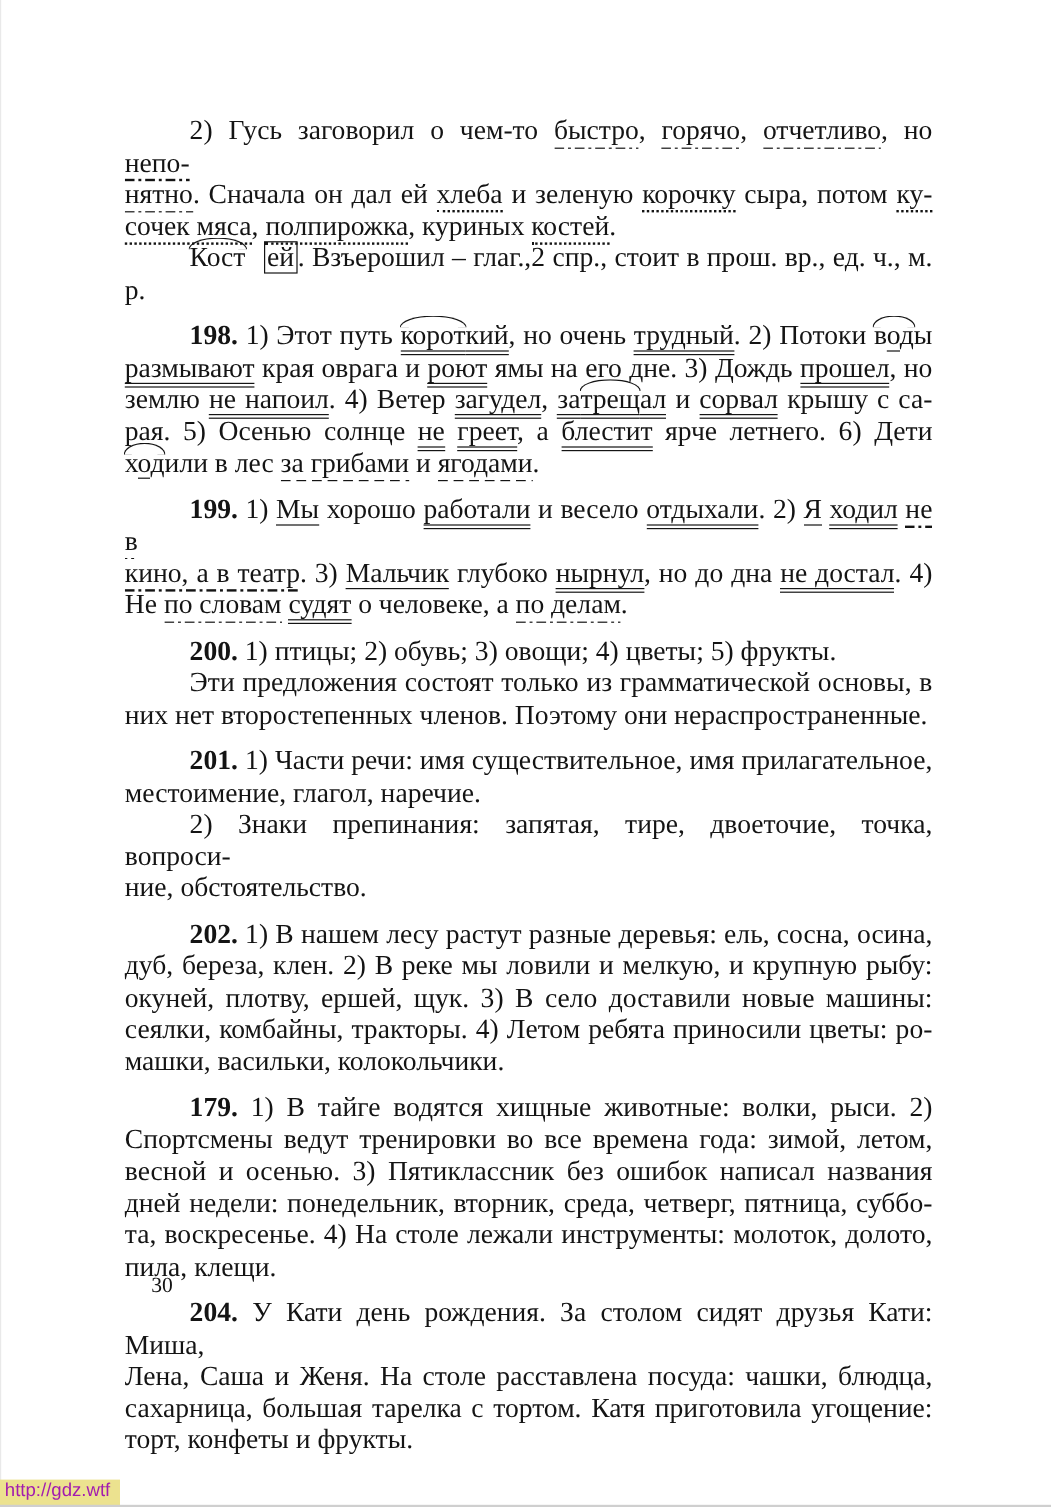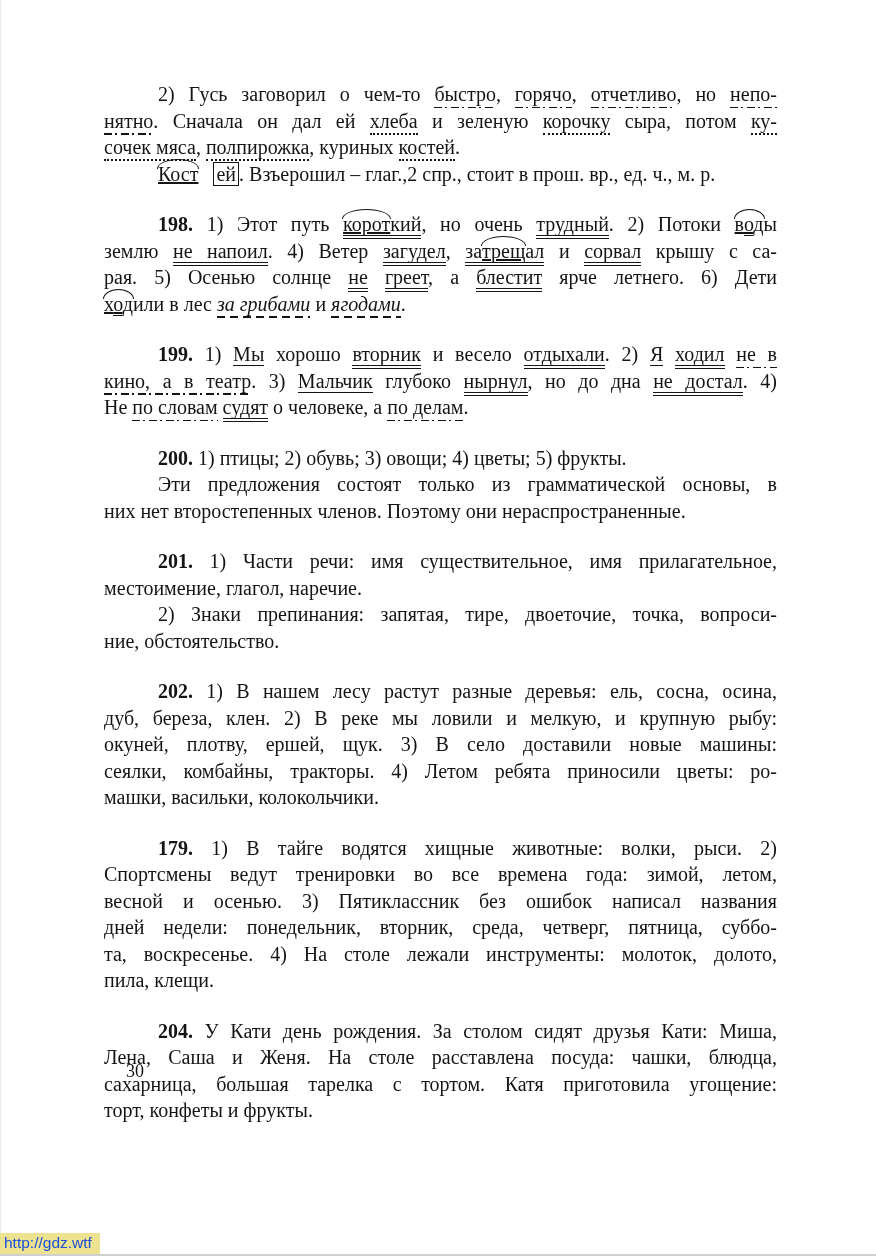--- a/index.html
+++ b/index.html
@@ -1,41 +1,41 @@
 <!DOCTYPE html>
 <html lang="ru"><head>
 <meta charset="utf-8">
 <style>
   html,body{margin:0;padding:0;background:#ffffff;}
   .page{position:relative;width:876px;height:1256px;background:#fff;overflow:hidden;
         font-family:"Liberation Serif","DejaVu Serif",serif;color:#141414;}
-  .text-block{position:absolute;left:104px;top:81px;width:673px;
-        font-size:20px;line-height:26.5px;}
+  .text-block{position:absolute;left:104px;top:96px;width:673px;
+        font-size:23px;line-height:26.5px;}
   .para{margin:0;}
-  .para.gap{margin-top:24px;}
+  .para.gap{margin-top:12px;}
   .line{text-align:justify;text-align-last:justify;}
   .line.last{text-align-last:left;}
   .line.ind{text-indent:54px;}
   
   .b{font-weight:700;}
   .u1{border-bottom:1.5px solid #141414;}
   .u2{border-bottom:4px double #141414;}
   .dot{border-bottom:2px dotted #141414;padding-bottom:1px;}
   .dash{background:repeating-linear-gradient(to right,#141414 0 8px,transparent 8px 13px)
-        left bottom/13px 1.5px repeat-x;padding-bottom:3px;font-style:italic;}
+        left bottom/13px 1.5px repeat-x;padding-bottom:3px;}
   .dd{background:repeating-linear-gradient(to right,#141414 0 8px,transparent 8px 11px,
         #141414 11px 13.5px,transparent 13.5px 17px)
         left bottom/17px 1.5px repeat-x;padding-bottom:3px;}
-  .arc{position:relative;text-decoration:underline;}
+  .arc{position:relative;}
   .arc::before{content:"";position:absolute;left:-1px;right:-1px;top:-4px;height:9px;
         border:1.3px solid #141414;border-bottom:none;
         border-radius:50% 50% 0 0 / 100% 100% 0 0;}
   .box{border:1.5px solid #141414;padding:0 2px;margin-left:15px;}
   .page-number{position:absolute;left:126px;top:1061px;font-size:18px;}
-  .watermark{position:absolute;left:0px;top:1233px;background:#ece28f;color:#1d4ed8;
+  .watermark{position:absolute;left:0px;top:1233px;background:#ece28f;color:#a21caf;
         font-family:"Liberation Sans","DejaVu Sans",sans-serif;font-size:15.5px;
         padding:1px 8px 3px 4px;}
   .scan-edge-bottom{position:absolute;left:0;bottom:0;width:100%;height:2px;background:#cfcfcf;}
   .scan-edge-left{position:absolute;left:0;top:0;width:1px;height:100%;background:#e9e9e9;}
 </style>
 </head>
 <body>
 
 <div class="page" style="background: rgb(255, 255, 255); color: rgb(20, 20, 20);">
   <div class="scan-edge-left"></div>
@@ -43,26 +43,27 @@
       <div class="para">
         <div class="line ind">2) Гусь заговорил о чем-то <span class="dd">быстро</span>, <span class="dd">горячо</span>, <span class="dd">отчетливо</span>, но <span class="dd">непо-</span></div>
         <div class="line"><span class="dd">нятно</span>. Сначала он дал ей <span class="dot">хлеба</span> и зеленую <span class="dot">корочку</span> сыра, потом <span class="dot">ку-</span></div>
         <div class="line last"><span class="dot">сочек мяса</span>, <span class="dot">полпирожка</span>, куриных <span class="dot">костей</span>.</div>
       </div>
       <div class="para">
         <div class="line ind last"><span class="arc">Кост</span><span class="box">ей</span>. Взъерошил – глаг.,2 спр., стоит в прош. вр., ед. ч., м. р.</div>
       </div>
       <div class="para gap">
         <div class="line ind"><span class="b">198.</span> 1) Этот путь <span class="arc u2">корот</span><span class="u2">кий</span>, но очень <span class="u2">трудный</span>. 2) Потоки <span class="arc"><span>в</span><span class="u1">о</span><span>д</span></span>ы</div>
+        <div class="line"><span class="u2">размывают</span> края оврага и <span class="u2">роют</span> ямы на его дне. 3) Дождь <span class="u2">прошел</span>, но</div>
         <div class="line">землю <span class="u2">не напоил</span>. 4) Ветер <span class="u2">загудел</span>, <span class="u2">за</span><span class="arc u2">трещ</span><span class="u2">ал</span> и <span class="u2">сорвал</span> крышу с са-</div>
         <div class="line">рая. 5) Осенью солнце <span class="u2">не</span> <span class="u2">греет</span>, а <span class="u2">блестит</span> ярче летнего. 6) Дети</div>
         <div class="line last"><span class="arc"><span>х</span><span class="u1">о</span><span>д</span></span>или в лес <span class="dash">за грибами</span> и <span class="dash">ягодами</span>.</div>
       </div>
       <div class="para gap">
-        <div class="line ind"><span class="b">199.</span> 1) <span class="u1">Мы</span> хорошо <span class="u2">вторник</span> и весело <span class="u2">отдыхали</span>. 2) <span class="u1">Я</span> <span class="u2">ходил</span> <span class="dd">не в</span></div>
+        <div class="line ind"><span class="b">199.</span> 1) <span class="u1">Мы</span> хорошо <span class="u2">работали</span> и весело <span class="u2">отдыхали</span>. 2) <span class="u1">Я</span> <span class="u2">ходил</span> <span class="dd">не в</span></div>
         <div class="line"><span class="dd">кино, а в театр</span>. 3) <span class="u1">Мальчик</span> глубоко <span class="u2">нырнул</span>, но до дна <span class="u2">не достал</span>. 4)</div>
         <div class="line last">Не <span class="dd">по словам</span> <span class="u2">судят</span> о человеке, а <span class="dd">по делам</span>.</div>
       </div>
       <div class="para gap">
         <div class="line ind last"><span class="b">200.</span> 1) птицы; 2) обувь; 3) овощи; 4) цветы; 5) фрукты.</div>
       </div>
       <div class="para">
         <div class="line ind">Эти предложения состоят только из грамматической основы, в</div>
         <div class="line last">них нет второстепенных членов. Поэтому они нераспространенные.</div>
       </div>

